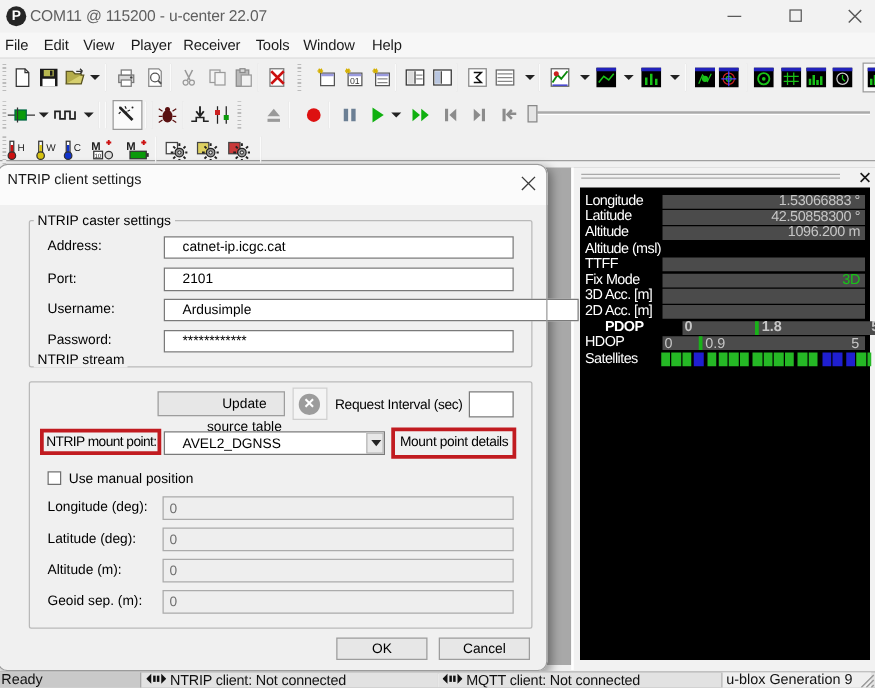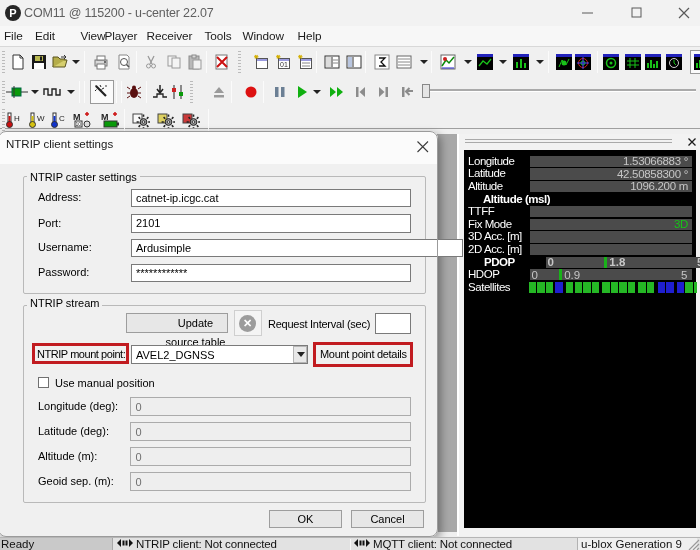--- a/index.html
+++ b/index.html
@@ -33,21 +33,21 @@
   .dval { position:absolute; right:3.5px; top:-0.5px; color:#c6c6c6; font-size:11.5px; white-space:nowrap; letter-spacing:-0.3px; }
   
   #dialog { left:-2px; top:131px; width:440px; height:406px; background:#f0f0f0;
             border-radius:8px; box-shadow:3px 3px 8px rgba(0,0,0,0.35); }
   #dialog::after { content:""; position:absolute; left:0; top:0; right:0; bottom:0;
             border:1px solid #9b9b9b; border-radius:8px; pointer-events:none; }
   #dtitle { position:absolute; left:0; top:0; width:440px; height:33px; background:#fbfbfb; border-radius:8px 8px 0 0; }
   .gbox { position:absolute; border:1px solid #b9b9b9; border-radius:2px; }
   .glab { position:absolute; top:-6px; background:#f0f0f0; font-size:11px; padding:0 3px; color:#000; }
   .lbl { position:absolute; font-size:11px; color:#000; white-space:nowrap; }
-  .inp { position:absolute; background:#fff; border:1px solid #7a7a7a; font-size:11px; color:#000; padding-left:4px; white-space:nowrap; }
+  .inp { position:absolute; background:#fff; border:1px solid #7a7a7a; font-size:11px; color:#000; padding-left:14px; white-space:nowrap; }
   .dis { position:absolute; background:#eeeeee; border:1px solid #ababab; font-size:11px; color:#707070; padding-left:5px; }
   .btn { position:absolute; background:#e7e7e7; border:1px solid #9d9d9d; font-size:11px; color:#000; text-align:center; }
   .redbox { position:absolute; border:3px solid #c11b20; }
 </style>
 </head>
 <body>
 
 <div class="abs" id="titlebar"></div>
 <div class="abs" id="appicon">P</div>
 <div class="abs" id="apptitle">COM11 @ 115200 - u-center 22.07</div>
@@ -57,21 +57,21 @@
 <div class="abs caption" style="left:630px;"><svg width="14" height="26">
       <rect x="2" y="8" width="9" height="9" fill="none" stroke="#5a5a5a" stroke-width="1"></rect>
     </svg></div>
 <div class="abs caption" style="left:677px;"><svg width="14" height="26">
       <path d="M2 8 L12 18 M12 8 L2 18" stroke="#5a5a5a" stroke-width="1.2"></path>
     </svg></div>
 
 <div class="abs" id="menubar">
 <div class="mi" style="left:4px;">File</div>
 <div class="mi" style="left:35px;">Edit</div>
-<div class="mi" style="left:66.5px;margin-left:14px;">View</div>
+<div class="mi" style="left:66.5px;">View</div>
 <div class="mi" style="left:104.5px;">Player</div>
 <div class="mi" style="left:146.5px;">Receiver</div>
 <div class="mi" style="left:204.5px;">Tools</div>
 <div class="mi" style="left:242.5px;">Window</div>
 <div class="mi" style="left:297.5px;">Help</div>
 </div>
 
 <div class="abs" id="toolbars"></div>
 <div id="tb1">
     <div class="grip" style="left:2px;top:51px;height:22px;"></div>
@@ -398,21 +398,21 @@
         <span class="dval" style="color:#c6c6c6;">42.50858300 °</span>
       </div>
     </div>
     <div class="abs drow" style="left:457px;top:180.89999999999998px;width:243px;">
       <div class="dlabel" style="left:11px;">Altitude</div>
       <div class="dbar">
         <span class="dval" style="color:#c6c6c6;">1096.200 m</span>
       </div>
     </div>
     <div class="abs drow" style="left:457px;top:193.5px;width:243px;">
-      <div class="dlabel" style="left:26px;font-weight:bold;">Altitude (msl)</div>
+      <div class="dlabel" style="left:11px;">Altitude (msl)</div>
     </div>
     <div class="abs drow" style="left:457px;top:206.1px;width:243px;">
       <div class="dlabel" style="left:11px;">TTFF</div>
       <div class="dbar"></div>
     </div>
     <div class="abs drow" style="left:457px;top:218.7px;width:243px;">
       <div class="dlabel" style="left:11px;">Fix Mode</div>
       <div class="dbar">
         <span class="dval" style="color:#17c217;">3D</span>
       </div>
@@ -480,21 +480,21 @@
   <div class="lbl" style="left:40px;top:60px;">Address:</div>
   <div class="inp" style="left:133px;top:57.5px;width:280px;height:18.5px;line-height:17.5px;">catnet-ip.icgc.cat</div>
   <div class="lbl" style="left:40px;top:86px;">Port:</div>
   <div class="inp" style="left:133px;top:83px;width:280px;height:18.5px;line-height:17.5px;">2101</div>
   <div class="lbl" style="left:40px;top:110px;">Username:</div>
   <div class="inp" style="left:133px;top:107.5px;width:332px;height:18.5px;line-height:17.5px;">Ardusimple</div>
   <div class="lbl" style="left:40px;top:135px;">Password:</div>
   <div class="inp" style="left:133px;top:132.5px;width:280px;height:18.5px;line-height:17.5px;">************</div>
 
   <div class="gbox" style="left:25px;top:174px;width:403px;height:198px;"></div>
-  <div class="glab" style="left:29px;top:166px;">NTRIP stream</div>
+  <div class="glab" style="left:29px;top:151px;">NTRIP stream</div>
   <div class="btn" style="left:128px;top:182px;width:102px;height:20px;line-height:19px;padding-left:37px;">Update source table</div>
   <div style="position:absolute;left:236px;top:179px;width:28px;height:26px;background:#f4f4f4;border:1px solid #cfcfcf;">
     <div style="position:absolute;left:4px;top:4px;width:17px;height:17px;border-radius:50%;background:#9c9c9c;color:#fff;font-size:11px;font-weight:bold;text-align:center;line-height:17px;">✕</div>
   </div>
   <div class="lbl" style="left:270px;top:187px;letter-spacing:-0.25px;">Request Interval (sec)</div>
   <div class="inp" style="left:377px;top:182px;width:36px;height:21px;"></div>
 
   <div class="redbox" style="left:33.5px;top:212px;width:97px;height:21px;"></div>
   <div class="lbl" style="left:39px;top:217px;letter-spacing:-0.45px;">NTRIP mount point:</div>
   <div class="inp" style="left:133px;top:214px;width:177px;height:19px;line-height:18px;">AVEL2_DGNSS</div>

